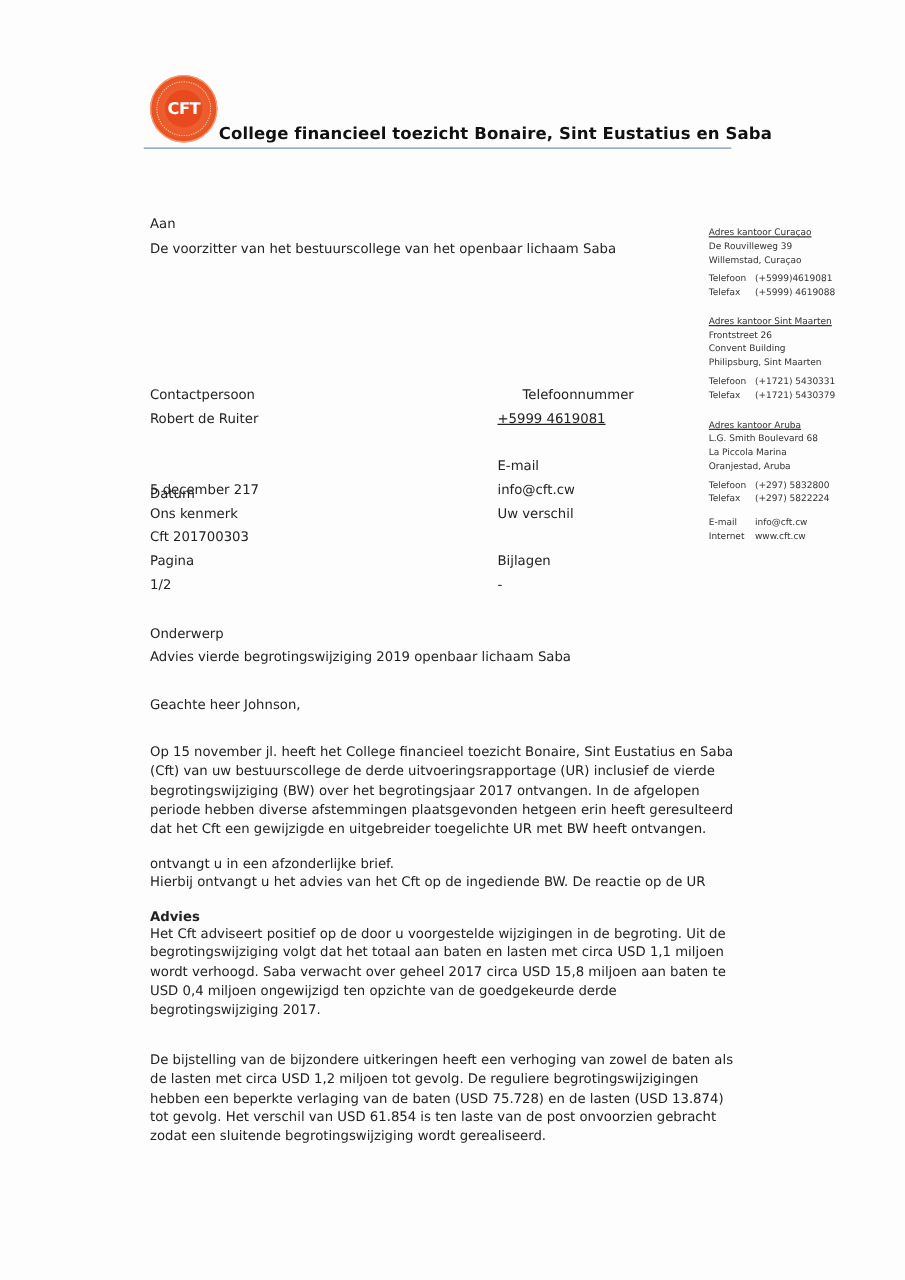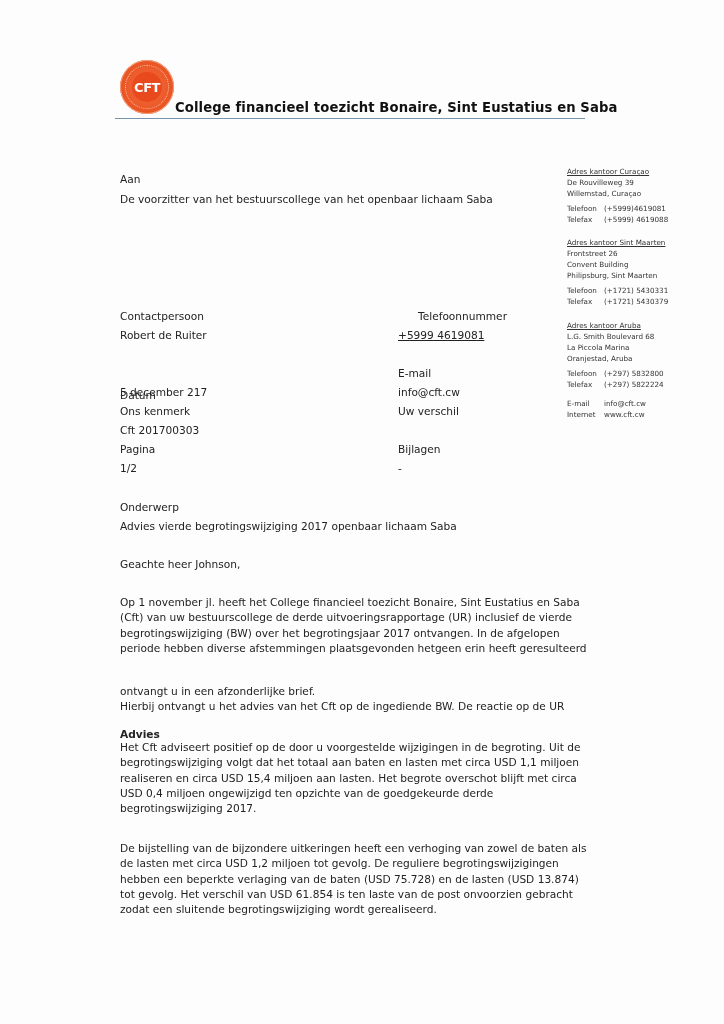--- a/index.html
+++ b/index.html
@@ -33,21 +33,21 @@
   .header-rule {
     left: 115px; top: 118px; width: 470px; height: 0; border-top: 1.5px solid #7a93ad;
   }
   
   .t { font-size: 10.6px; line-height: 14px; white-space: nowrap; color: #222; }
   .para { font-size: 10.6px; line-height: 15.3px; color: #222; width: 520px; }
   .para span { display: block; white-space: nowrap; }
   .bold { font-weight: bold; }
   
   .side { left: 567px; font-size: 7.2px; line-height: 11px; color: #333; white-space: nowrap; }
-  .side .ul { text-decoration: underline; }
+  .side .ul { text-decoration: underline; margin-top: 14px; }
   .side .row { display: flex; }
   .side .lbl2 { width: 37px; }
 </style>
 </head>
 <body>
 
 <div class="abs logo">
   <div class="logo-ring"></div>
   <div class="logo-inner">
     <span class="logo-text">CFT</span>
@@ -129,42 +129,43 @@
       <span class="lbl2">E-mail</span>
       <span>info@cft.cw</span>
     </div>
   <div class="row">
       <span class="lbl2">Internet</span>
       <span>www.cft.cw</span>
     </div>
 </div>
 
 <div class="abs t" style="left:120px; top:500px;">Onderwerp</div>
-<div class="abs t" style="left:120px; top:519px;">Advies vierde begrotingswijziging 2017 openbaar lichaam Saba</div>
+<div class="abs t" style="left:120px; top:519px;">Advies vierde begrotingswijziging 2019 openbaar lichaam Saba</div>
 
 <div class="abs t" style="left:120px; top:557px;">Geachte heer Johnson,</div>
 
 <div class="abs para" style="left:120px; top:595px;">
-  <span>Op 1 november jl. heeft het College financieel toezicht Bonaire, Sint Eustatius en Saba</span>
+  <span>Op 15 november jl. heeft het College financieel toezicht Bonaire, Sint Eustatius en Saba</span>
   <span>(Cft) van uw bestuurscollege de derde uitvoeringsrapportage (UR) inclusief de vierde</span>
   <span>begrotingswijziging (BW) over het begrotingsjaar 2017 ontvangen. In de afgelopen</span>
   <span>periode hebben diverse afstemmingen plaatsgevonden hetgeen erin heeft geresulteerd</span>
+  <span>dat het Cft een gewijzigde en uitgebreider toegelichte UR met BW heeft ontvangen.</span>
 </div>
 
 <div class="abs para" style="left:120px; top:684px;">
   <span>ontvangt u in een afzonderlijke brief.</span>
   <span>Hierbij ontvangt u het advies van het Cft op de ingediende BW. De reactie op de UR</span>
 </div>
 
 <div class="abs t bold" style="left:120px; top:727px;text-align:center;">Advies</div>
 
 <div class="abs para" style="left:120px; top:740px;">
   <span>Het Cft adviseert positief op de door u voorgestelde wijzigingen in de begroting. Uit de</span>
   <span>begrotingswijziging volgt dat het totaal aan baten en lasten met circa USD 1,1 miljoen</span>
-  <span>realiseren en circa USD 15,4 miljoen aan lasten. Het begrote overschot blijft met circa</span>
+  <span>wordt verhoogd. Saba verwacht over geheel 2017 circa USD 15,8 miljoen aan baten te</span>
   <span>USD 0,4 miljoen ongewijzigd ten opzichte van de goedgekeurde derde</span>
   <span>begrotingswijziging 2017.</span>
 </div>
 
 <div class="abs para" style="left:120px; top:841px;">
   <span>De bijstelling van de bijzondere uitkeringen heeft een verhoging van zowel de baten als</span>
   <span>de lasten met circa USD 1,2 miljoen tot gevolg. De reguliere begrotingswijzigingen</span>
   <span>hebben een beperkte verlaging van de baten (USD 75.728) en de lasten (USD 13.874)</span>
   <span>tot gevolg. Het verschil van USD 61.854 is ten laste van de post onvoorzien gebracht</span>
   <span>zodat een sluitende begrotingswijziging wordt gerealiseerd.</span>

